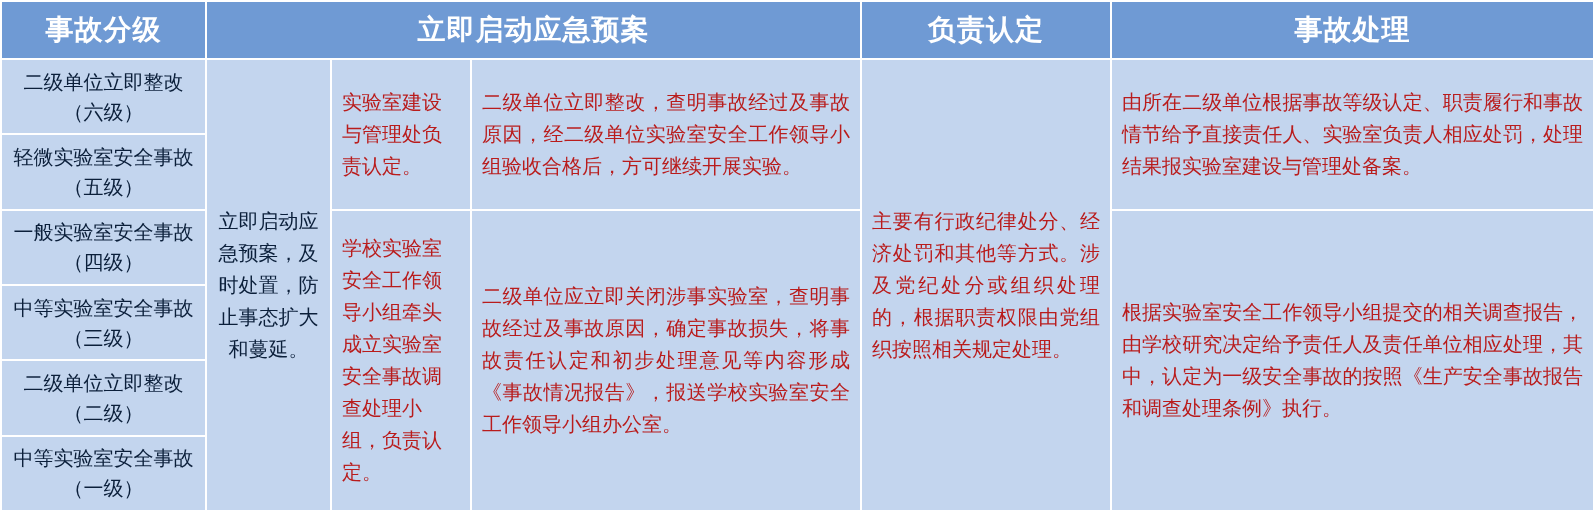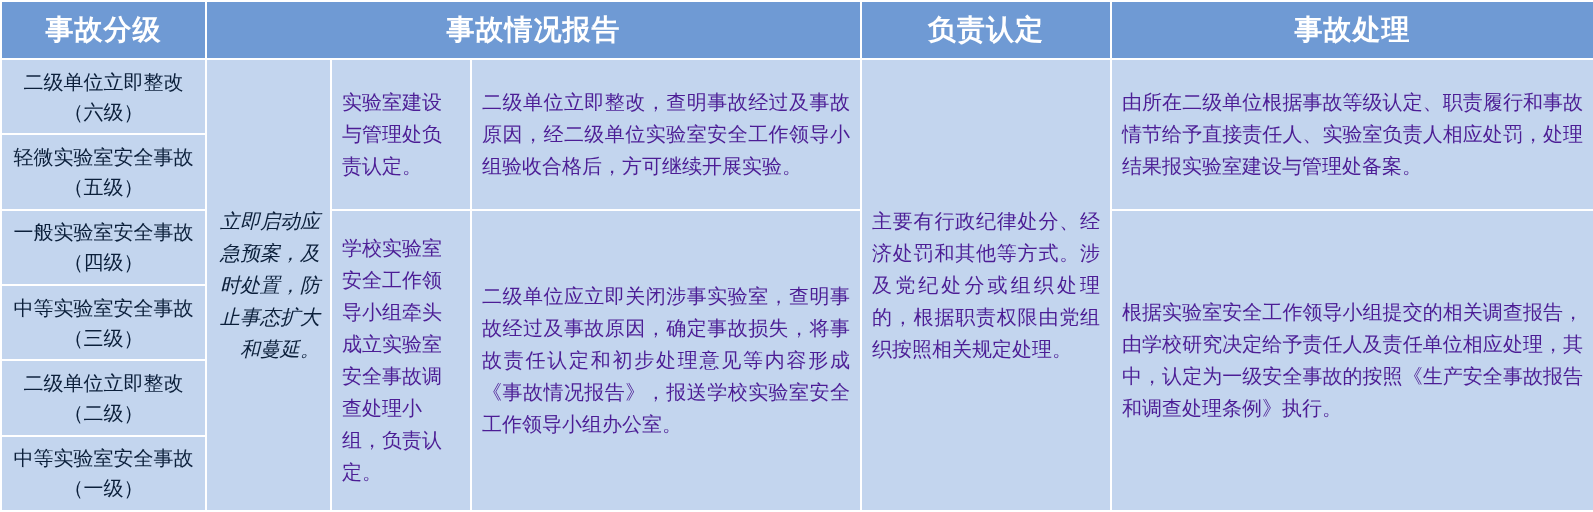--- a/index.html
+++ b/index.html
@@ -40,37 +40,36 @@
   }
   td.level-cell {
     background: #c3d5ee;
     color: #0b1f3a;
     font-size: 20px;
     text-align: center;
     line-height: 1.5;
   }
   td.body-cell {
     background: #c3d5ee;
-    color: #4c1d95;
+    color: #b91c1c;
     font-size: 20px;
     line-height: 1.6;
     text-align: justify;
     text-justify: inter-ideograph;
   }
   td.body-cell.narrow {
     text-align: left;
   }
   td.emergency {
     background: #c3d5ee;
     color: #0b1f3a;
     font-size: 20px;
     line-height: 1.6;
-    text-align: right;
+    text-align: center;
     vertical-align: middle;
-    font-style: italic;
   }
   .col-level { width: 205px; }
   .col-emg   { width: 125px; }
   .col-resp  { width: 140px; }
   .col-rep   { width: 390px; }
   .col-acct  { width: 250px; }
   .col-hand  { width: 483px; }
 </style>
 </head>
 <body>
@@ -81,21 +80,21 @@
       <col class="col-level">
       <col class="col-emg">
       <col class="col-resp">
       <col class="col-rep">
       <col class="col-acct">
       <col class="col-hand">
     </colgroup>
     <thead>
       <tr>
         <th class="header">事故分级</th>
-        <th class="header" colspan="3">事故情况报告</th>
+        <th class="header" colspan="3">立即启动应急预案</th>
         <th class="header">负责认定</th>
         <th class="header">事故处理</th>
       </tr>
     </thead>
     <tbody>
       <tr>
         <td class="level-cell">二级单位立即整改（六级）</td>
         <td class="emergency" rowspan="6">立即启动应急预案，及时处置，防止事态扩大和蔓延。</td>
         <td class="body-cell narrow" rowspan="2">实验室建设与管理处负责认定。</td>
         <td class="body-cell" rowspan="2">二级单位立即整改，查明事故经过及事故原因，经二级单位实验室安全工作领导小组验收合格后，方可继续开展实验。</td>

